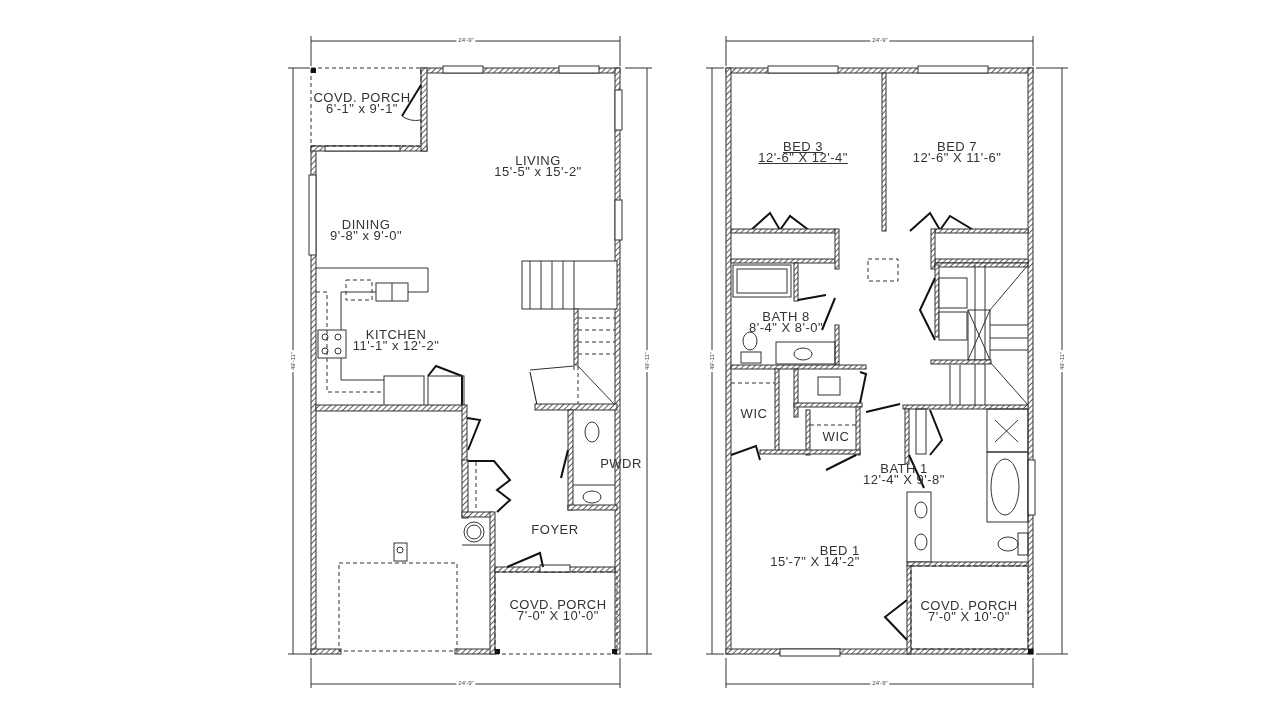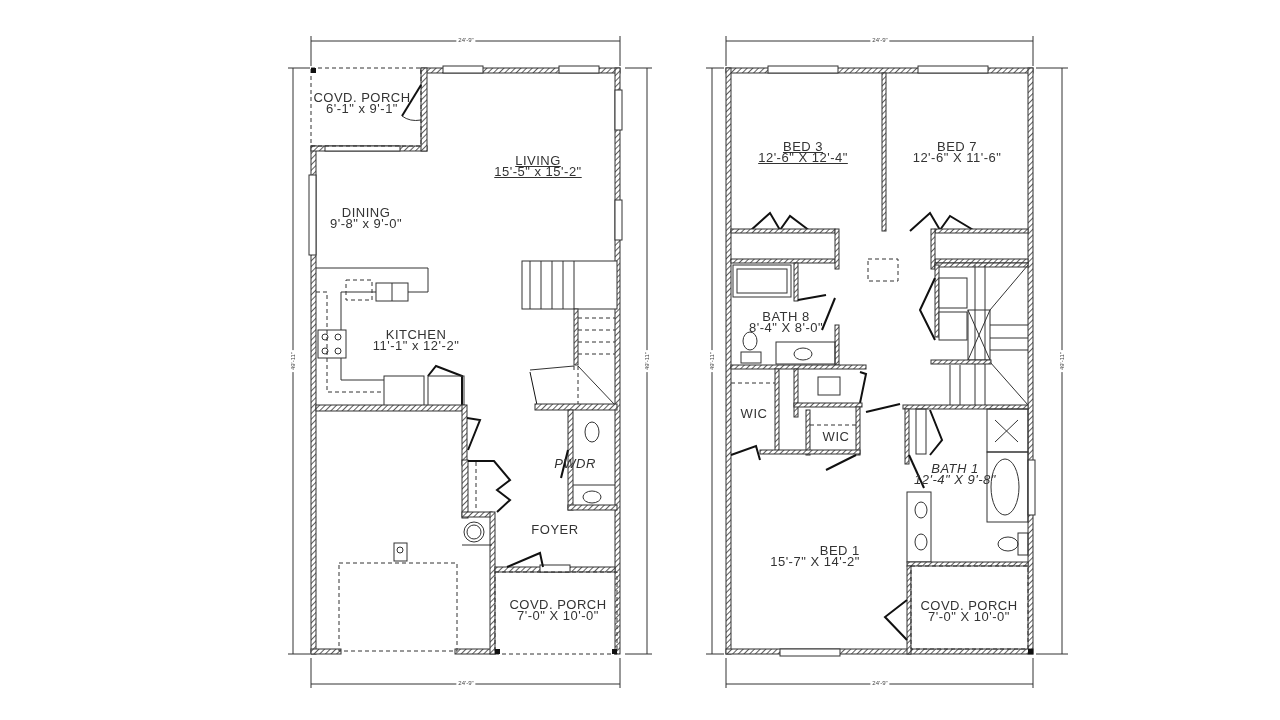--- a/index.html
+++ b/index.html
@@ -236,33 +236,33 @@
 
 <div class="dim" style="left:880px;top:37px;">24'-9"</div>
 <div class="dim" style="left:880px;top:680px;">24'-9"</div>
 <div class="dimv" style="left:712px;top:361px;">49'-11"</div>
 <div class="dimv" style="left:1062px;top:361px;">49'-11"</div>
 
 <div class="lbl" style="left:362px;top:92px;">
   <div>COVD. PORCH</div>
   <div>6'-1" x 9'-1"</div>
 </div>
-<div class="lbl" style="left:538px;top:155px;text-decoration:underline;">
+<div class="lbl" style="left:538px;top:155px;">
   <div>LIVING</div>
   <div>15'-5" x 15'-2"</div>
 </div>
-<div class="lbl" style="left:366px;top:207px;">
+<div class="lbl" style="left:366px;top:219px;">
   <div>DINING</div>
   <div>9'-8" x 9'-0"</div>
 </div>
-<div class="lbl" style="left:396px;top:329px;margin-left:20px;">
+<div class="lbl" style="left:396px;top:329px;">
   <div>KITCHEN</div>
   <div>11'-1" x 12'-2"</div>
 </div>
-<div class="lbl" style="left:575px;top:458px;font-style:italic;">
+<div class="lbl" style="left:621px;top:458px;">
   <div>PWDR</div>
 </div>
 <div class="lbl" style="left:555px;top:524px;">
   <div>FOYER</div>
 </div>
 <div class="lbl" style="left:558px;top:599px;">
   <div>COVD. PORCH</div>
   <div>7'-0" X 10'-0"</div>
 </div>
 
@@ -277,21 +277,21 @@
 <div class="lbl" style="left:786px;top:311px;">
   <div>BATH 8</div>
   <div>8'-4" X 8'-0"</div>
 </div>
 <div class="lbl" style="left:754px;top:408px;">
   <div>WIC</div>
 </div>
 <div class="lbl" style="left:836px;top:431px;">
   <div>WIC</div>
 </div>
-<div class="lbl" style="left:955px;top:463px;font-style:italic;">
+<div class="lbl" style="left:904px;top:463px;">
   <div>BATH 1</div>
   <div>12'-4" X 9'-8"</div>
 </div>
 <div class="lbl" style="left:815px;top:545px;text-align:right;">
   <div>BED 1</div>
   <div>15'-7" X 14'-2"</div>
 </div>
 <div class="lbl" style="left:969px;top:600px;">
   <div>COVD. PORCH</div>
   <div>7'-0" X 10'-0"</div>

